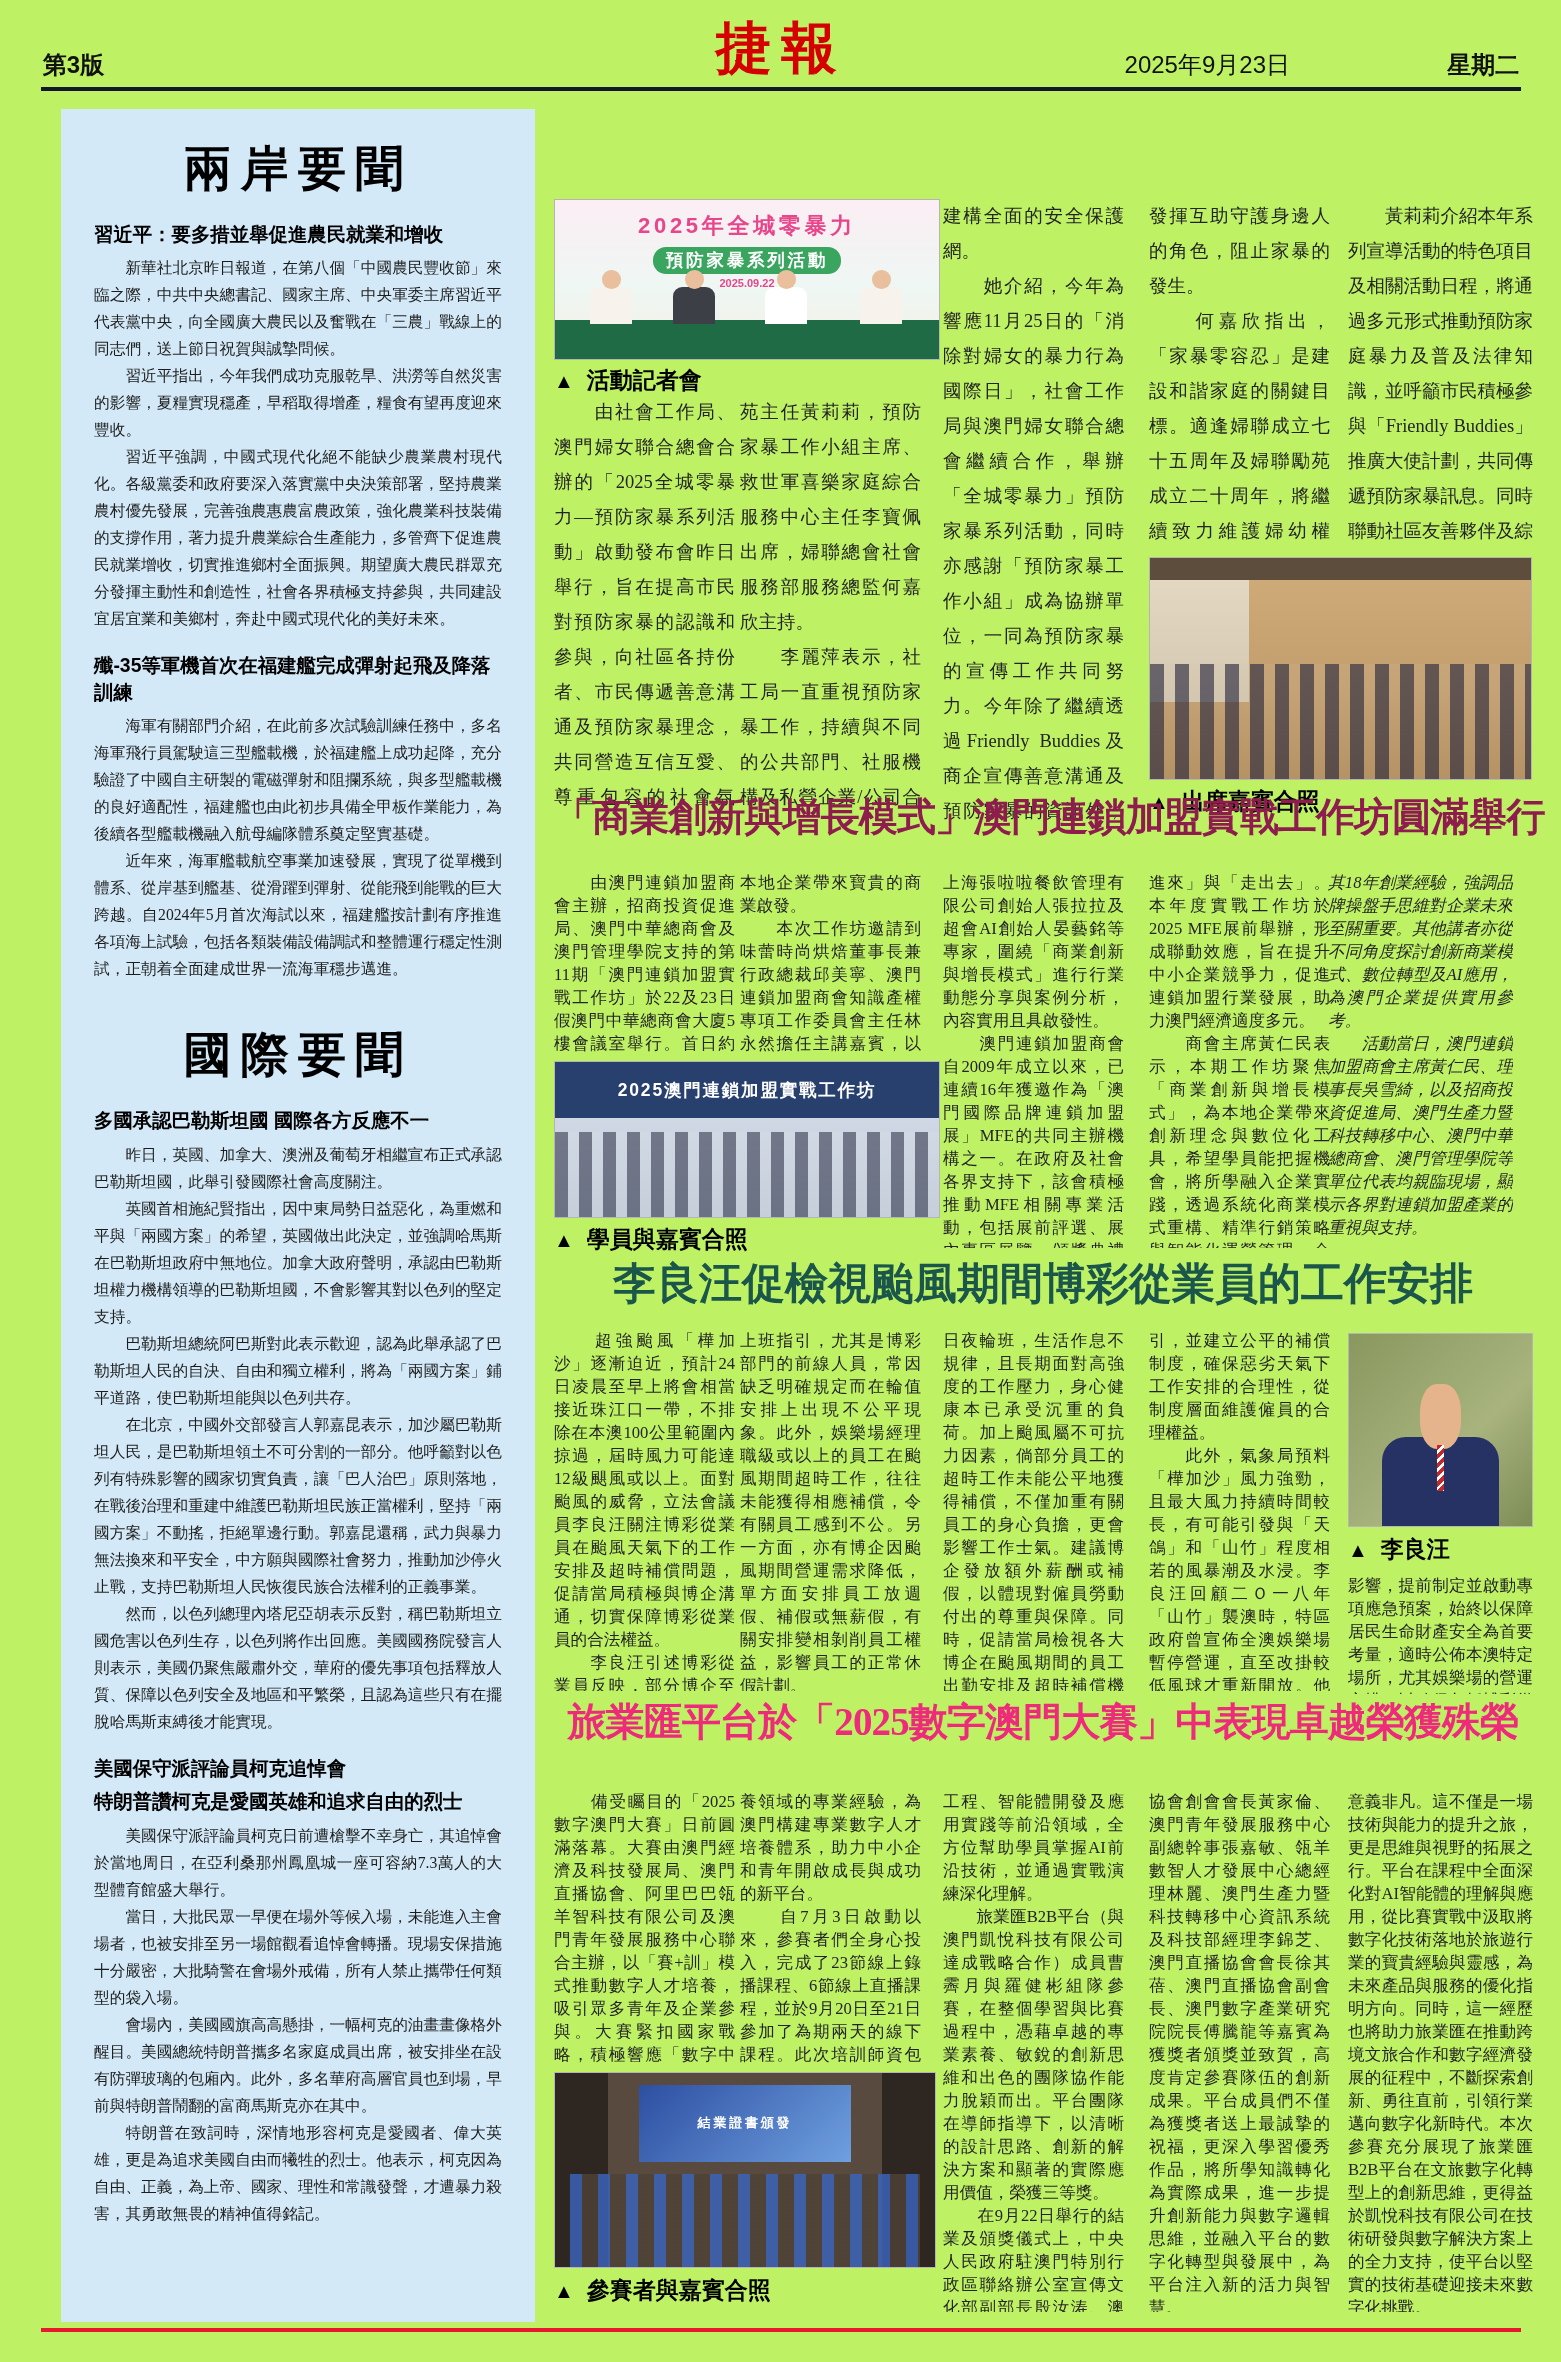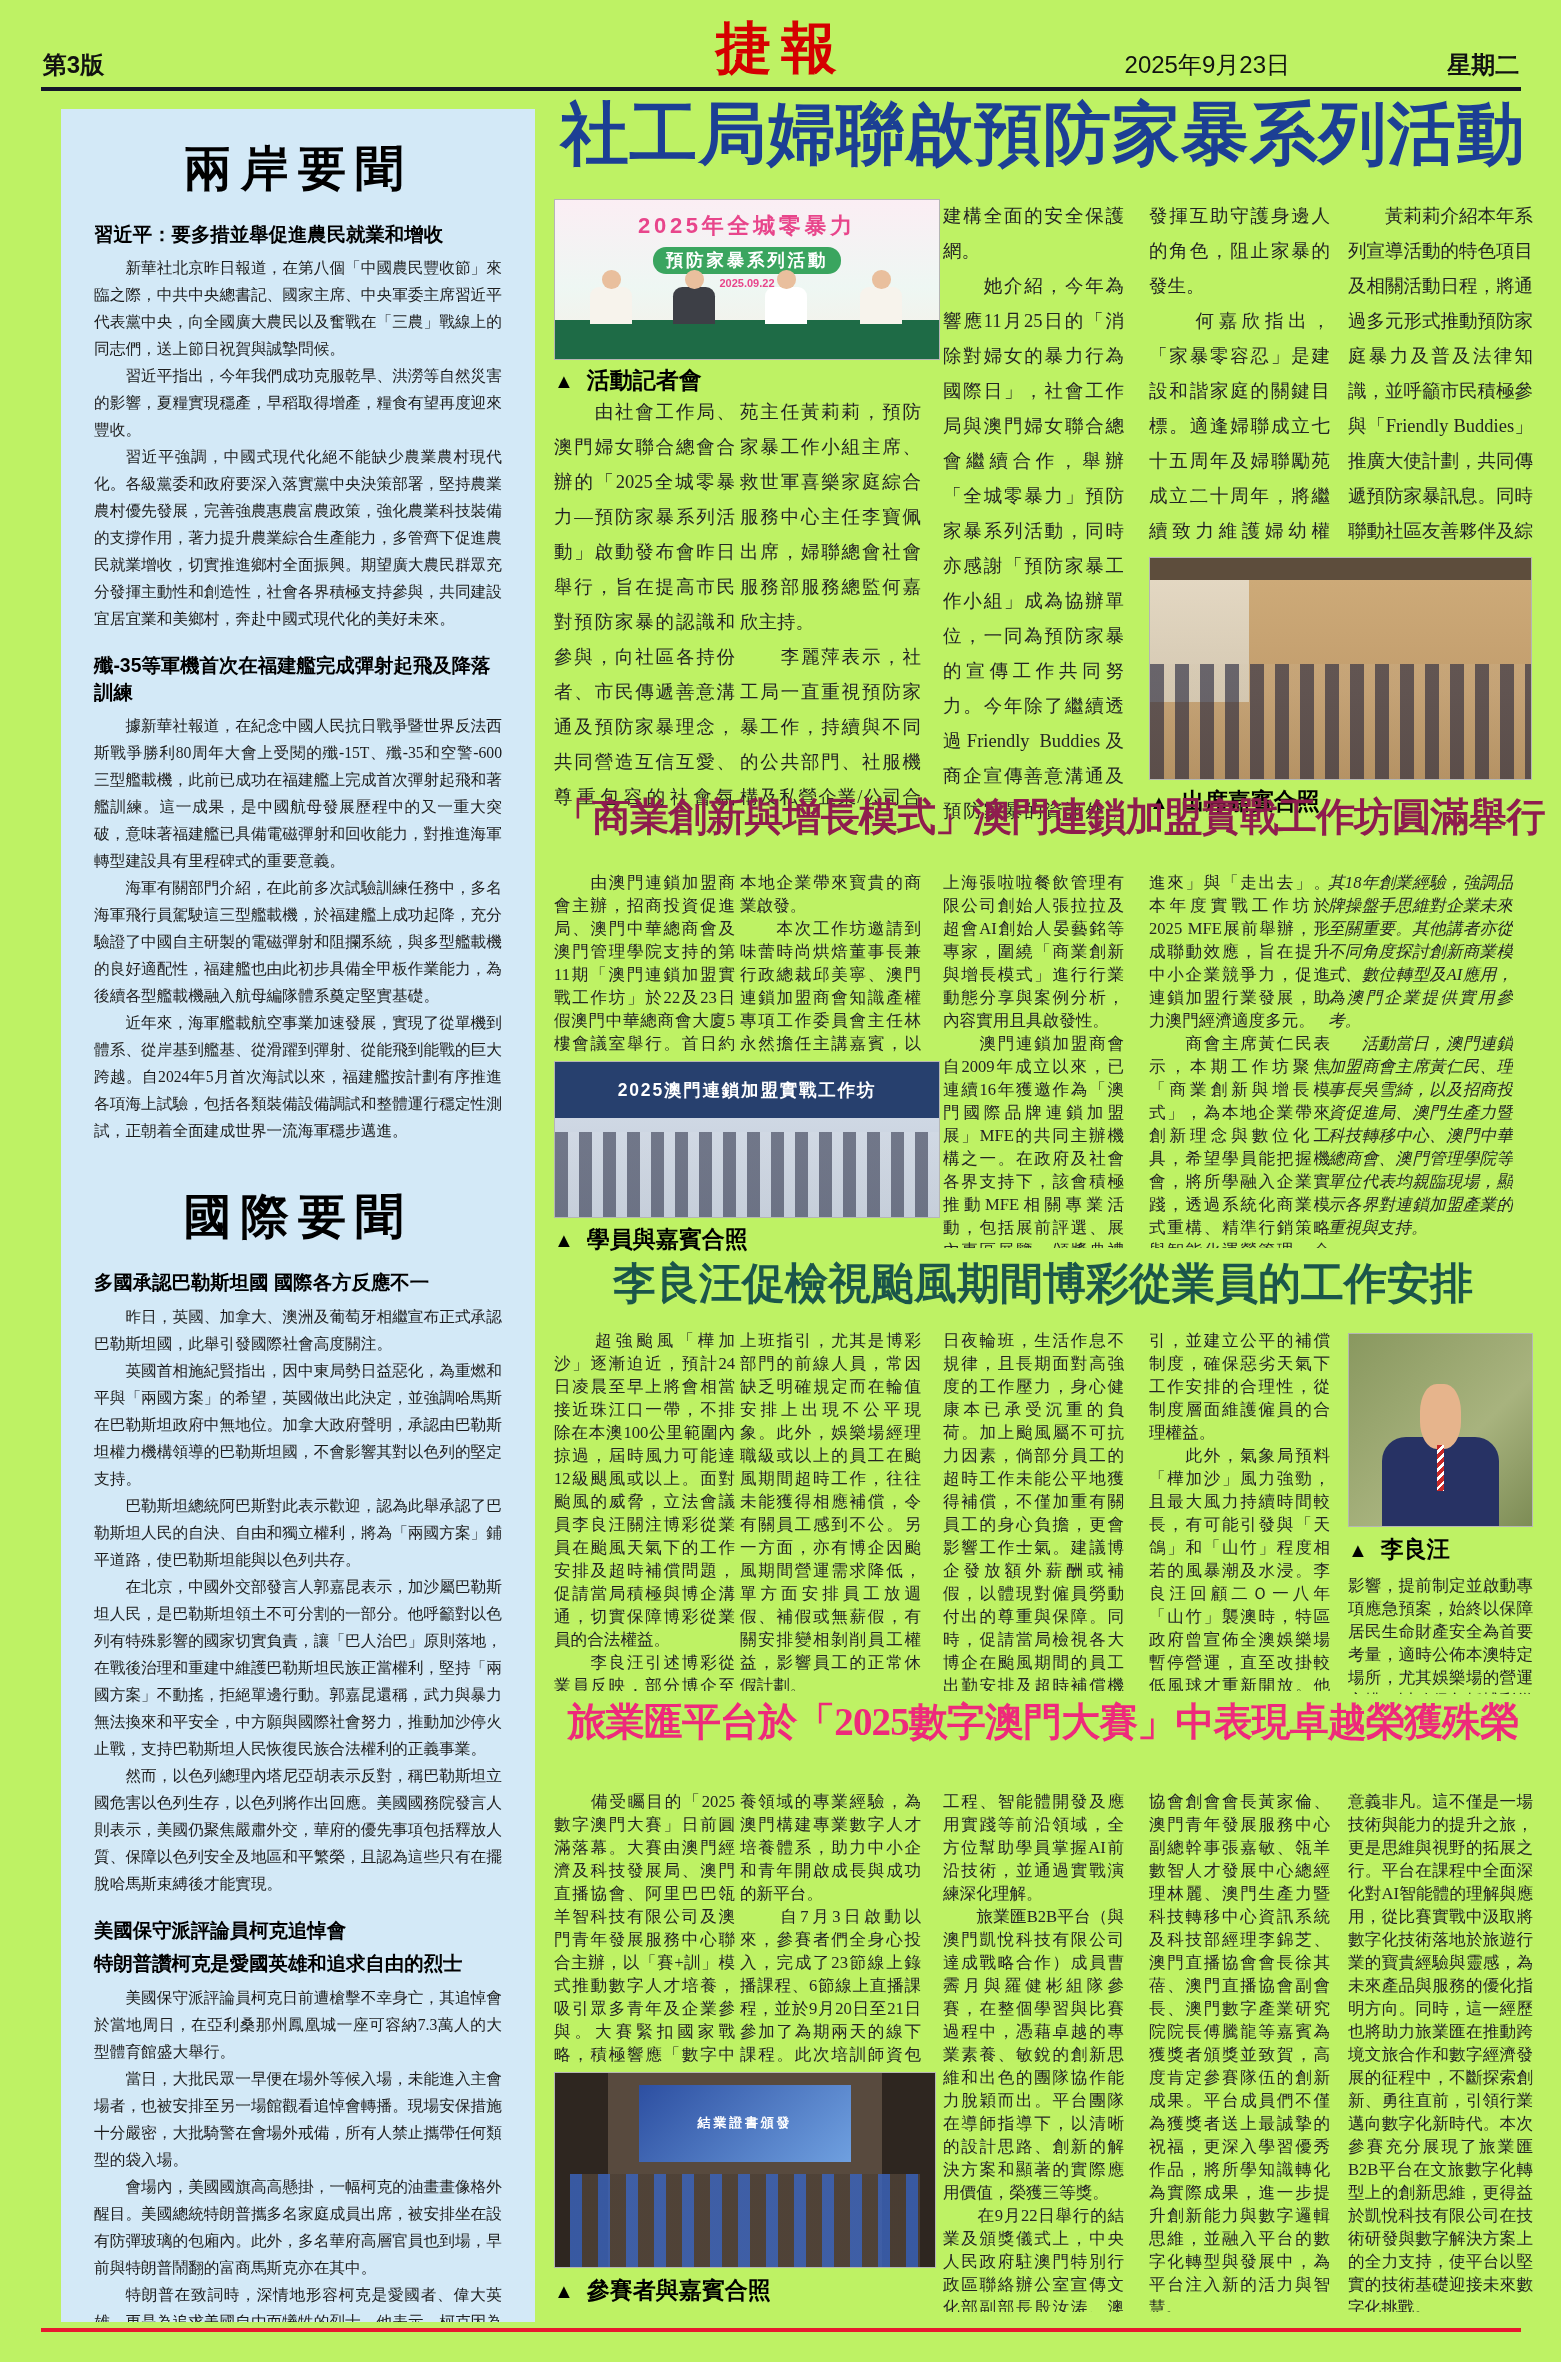--- a/index.html
+++ b/index.html
@@ -102,21 +102,20 @@
   <div class="sidebar">
     <div class="side-title">兩岸要聞</div>
     <div class="side-sub">習近平：要多措並舉促進農民就業和增收</div>
     <div class="side-paras">
         <p>新華社北京昨日報道，在第八個「中國農民豐收節」來臨之際，中共中央總書記、國家主席、中央軍委主席習近平代表黨中央，向全國廣大農民以及奮戰在「三農」戰線上的同志們，送上節日祝賀與誠摯問候。</p>
         <p>習近平指出，今年我們成功克服乾旱、洪澇等自然災害的影響，夏糧實現穩產，早稻取得增產，糧食有望再度迎來豐收。</p>
         <p>習近平強調，中國式現代化絕不能缺少農業農村現代化。各級黨委和政府要深入落實黨中央決策部署，堅持農業農村優先發展，完善強農惠農富農政策，強化農業科技裝備的支撐作用，著力提升農業綜合生產能力，多管齊下促進農民就業增收，切實推進鄉村全面振興。期望廣大農民群眾充分發揮主動性和創造性，社會各界積極支持參與，共同建設宜居宜業和美鄉村，奔赴中國式現代化的美好未來。</p>
       </div>
     <div class="side-sub">殲-35等軍機首次在福建艦完成彈射起飛及降落訓練</div>
     <div class="side-paras">
-        <p>據新華社報道，在紀念中國人民抗日戰爭暨世界反法西斯戰爭勝利80周年大會上受閱的殲-15T、殲-35和空警-600三型艦載機，此前已成功在福建艦上完成首次彈射起飛和著艦訓練。這一成果，是中國航母發展歷程中的又一重大突破，意味著福建艦已具備電磁彈射和回收能力，對推進海軍轉型建設具有里程碑式的重要意義。</p>
         <p>海軍有關部門介紹，在此前多次試驗訓練任務中，多名海軍飛行員駕駛這三型艦載機，於福建艦上成功起降，充分驗證了中國自主研製的電磁彈射和阻攔系統，與多型艦載機的良好適配性，福建艦也由此初步具備全甲板作業能力，為後續各型艦載機融入航母編隊體系奠定堅實基礎。</p>
         <p>近年來，海軍艦載航空事業加速發展，實現了從單機到體系、從岸基到艦基、從滑躍到彈射、從能飛到能戰的巨大跨越。自2024年5月首次海試以來，福建艦按計劃有序推進各項海上試驗，包括各類裝備設備調試和整體運行穩定性測試，正朝着全面建成世界一流海軍穩步邁進。</p>
       </div>
 
     <div class="side-title" style="margin-top:41px">國際要聞</div>
     <div class="side-sub">多國承認巴勒斯坦國 國際各方反應不一</div>
     <div class="side-paras">
         <p>昨日，英國、加拿大、澳洲及葡萄牙相繼宣布正式承認巴勒斯坦國，此舉引發國際社會高度關注。</p>
         <p>英國首相施紀賢指出，因中東局勢日益惡化，為重燃和平與「兩國方案」的希望，英國做出此決定，並強調哈馬斯在巴勒斯坦政府中無地位。加拿大政府聲明，承認由巴勒斯坦權力機構領導的巴勒斯坦國，不會影響其對以色列的堅定支持。</p>
         <p>巴勒斯坦總統阿巴斯對此表示歡迎，認為此舉承認了巴勒斯坦人民的自決、自由和獨立權利，將為「兩國方案」鋪平道路，使巴勒斯坦能與以色列共存。</p>
@@ -128,21 +127,20 @@
     <div class="side-paras">
         <p>美國保守派評論員柯克日前遭槍擊不幸身亡，其追悼會於當地周日，在亞利桑那州鳳凰城一座可容納7.3萬人的大型體育館盛大舉行。</p>
         <p>當日，大批民眾一早便在場外等候入場，未能進入主會場者，也被安排至另一場館觀看追悼會轉播。現場安保措施十分嚴密，大批騎警在會場外戒備，所有人禁止攜帶任何類型的袋入場。</p>
         <p>會場內，美國國旗高高懸掛，一幅柯克的油畫畫像格外醒目。美國總統特朗普攜多名家庭成員出席，被安排坐在設有防彈玻璃的包廂內。此外，多名華府高層官員也到場，早前與特朗普鬧翻的富商馬斯克亦在其中。</p>
         <p>特朗普在致詞時，深情地形容柯克是愛國者、偉大英雄，更是為追求美國自由而犧牲的烈士。他表示，柯克因為自由、正義，為上帝、國家、理性和常識發聲，才遭暴力殺害，其勇敢無畏的精神值得銘記。</p>
       </div>
   </div>
 
   <div class="main">
 
-    <div class="headline h-a1">社工局婦聯啟預防家暴系列活動</div>
 
     <div class="art a1">
       <div class="photo ph1" style="left:0;top:0;width:386px;height:161px;">
         <div class="banner">
           <div class="b1">2025年全城零暴力</div>
           <div><span class="b2">預防家暴系列活動</span></div>
           <div class="b3">2025.09.22</div>
         </div>
         <div class="table"></div>
         <div class="person" style="left:35px"></div>

